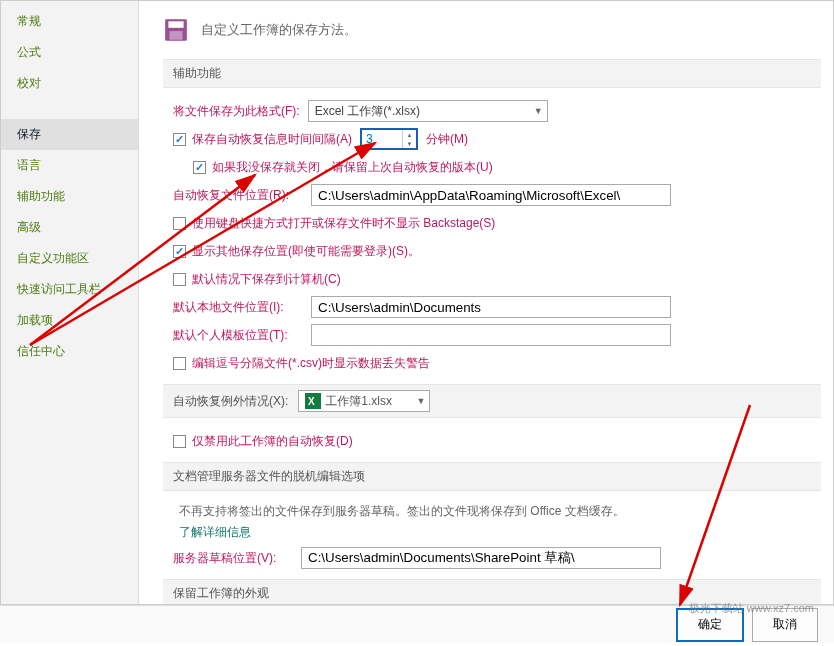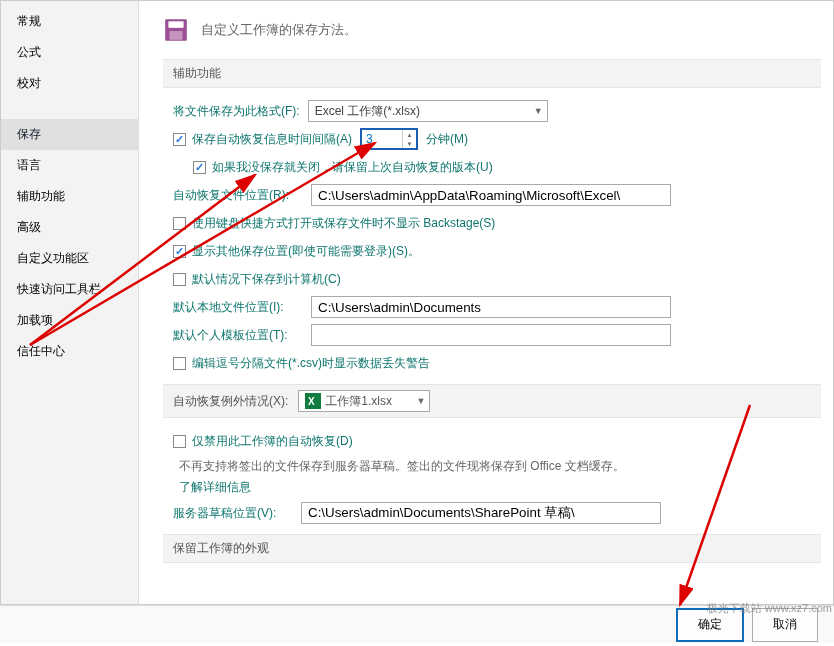--- a/index.html
+++ b/index.html
@@ -1,47 +1,47 @@
 <!DOCTYPE html>
 <html><head>
 <meta charset="utf-8">
 <style>
 * { box-sizing: border-box; margin: 0; padding: 0; }
 body { font-family: "Microsoft YaHei", "Segoe UI", sans-serif; font-size: 12px; color: #444; background: #fff; width: 834px; height: 646px; overflow: hidden; position: relative; }
 .container { display: flex; height: 605px; border: 1px solid #ccc; }
 .sidebar { width: 138px; background: #f3f3f3; border-right: 1px solid #ddd; padding-top: 5px; }
-.sidebar-item { padding: 7px 16px; cursor: pointer; color: #000000; }
+.sidebar-item { padding: 7px 16px; cursor: pointer; color: #4d7c0f; }
 .sidebar-item.selected { background: #e0e0e0; color: #0f172a; font-weight: 400; margin-top: 20px; }
 .main { flex: 1; padding: 16px 12px 10px 24px; overflow-y: auto; background: #fff; }
 .header { display: flex; align-items: center; margin-bottom: 16px; }
 .save-icon { width: 26px; height: 26px; margin-right: 12px; display: inline-flex; align-items: center; justify-content: center; }
 .header-text { font-size: 13px; color: #666; }
 .section-title { background: #f3f3f3; padding: 5px 10px; margin: 10px 0 12px 0; font-size: 12px; color: #555; border-top: 1px solid #e5e5e5; border-bottom: 1px solid #e5e5e5; }
 .form-row { display: flex; align-items: center; margin: 6px 0 6px 10px; min-height: 22px; }
-.form-label { color: #0f766e; margin-right: 8px; }
+.form-label { color: #be185d; margin-right: 8px; }
 .combo { display: inline-flex; align-items: center; border: 1px solid #aaa; height: 22px; background: #fff; padding: 0 4px 0 6px; position: relative; }
 .combo-wide { width: 240px; }
 .combo .arrow { margin-left: auto; font-size: 9px; color: #666; padding-left: 6px; }
 .combo-app { width: 132px; }
 .checkbox { width: 13px; height: 13px; border: 1px solid #888; margin-right: 6px; display: inline-flex; align-items: center; justify-content: center; flex-shrink: 0; background: #fff; }
 .checkbox.checked::before { content: "✓"; font-size: 11px; color: #2b7cd3; font-weight: bold; line-height: 1; }
 .spinner { display: inline-flex; border: 2px solid #888; height: 22px; width: 58px; position: relative; align-items: center; }
 .spinner.highlight { border-color: #1a5fb4; }
 .spinner input { border: none; width: 40px; padding: 0 4px; font-size: 12px; outline: none; color: #0070c0; }
 .spinner .spin-btns { width: 14px; display: flex; flex-direction: column; border-left: 1px solid #ccc; height: 100%; }
 .spinner .spin-btns div { height: 50%; font-size: 6px; display: flex; align-items: center; justify-content: center; color: #666; }
 .text-input { border: 1px solid #aaa; height: 22px; padding: 0 6px; background: #fff; }
 .text-input.w-long { width: 360px; }
 .indent-2 { margin-left: 30px; }
 .link { color: #0f766e; cursor: pointer; }
 .excel-icon { width: 16px; height: 16px; margin-right: 4px; display: inline-flex; }
 .footer { height: 38px; border-top: 1px solid #ddd; display: flex; justify-content: flex-end; align-items: center; padding-right: 16px; gap: 8px; background: #f9f9f9; }
 .btn { height: 34px; padding: 0 20px; border: 1px solid #aaa; background: #fdfdfd; cursor: pointer; font-size: 12px; color: #000000; }
 .btn.primary { border: 2px solid #0f6cbd; }
-.watermark { position: absolute; right: 2px; bottom: 30px; opacity: 0.7; font-size: 11px; color: #777; pointer-events: none; }
+.watermark { position: absolute; right: 20px; bottom: 30px; opacity: 0.7; font-size: 11px; color: #777; pointer-events: none; }
 .arrow-anno { position: absolute; pointer-events: none; }
 </style>
 </head>
 <body>
 
 <div class="container">
   <div class="sidebar">
     <div class="sidebar-item">常规</div>
     <div class="sidebar-item">公式</div>
     <div class="sidebar-item">校对</div>
@@ -142,20 +142,21 @@
         <span>工作簿1.xlsx</span>
         <span class="arrow">▼</span>
       </div>
     </div>
 
     <div class="form-row">
       <span class="checkbox"></span>
       <span class="form-label">仅禁用此工作簿的自动恢复(D)</span>
     </div>
 
+    <div class="section-title">文档管理服务器文件的脱机编辑选项</div>
 
     <div class="form-row" style="display:block;margin-left:16px">
       <div style="color:#666">不再支持将签出的文件保存到服务器草稿。签出的文件现将保存到 Office 文档缓存。</div>
       <div class="link" style="margin-top:4px">了解详细信息</div>
     </div>
 
     <div class="form-row">
       <span class="form-label" style="width:120px">服务器草稿位置(V):</span>
       <input class="text-input w-long" value="C:\Users\admin\Documents\SharePoint 草稿\" style="">
     </div>

